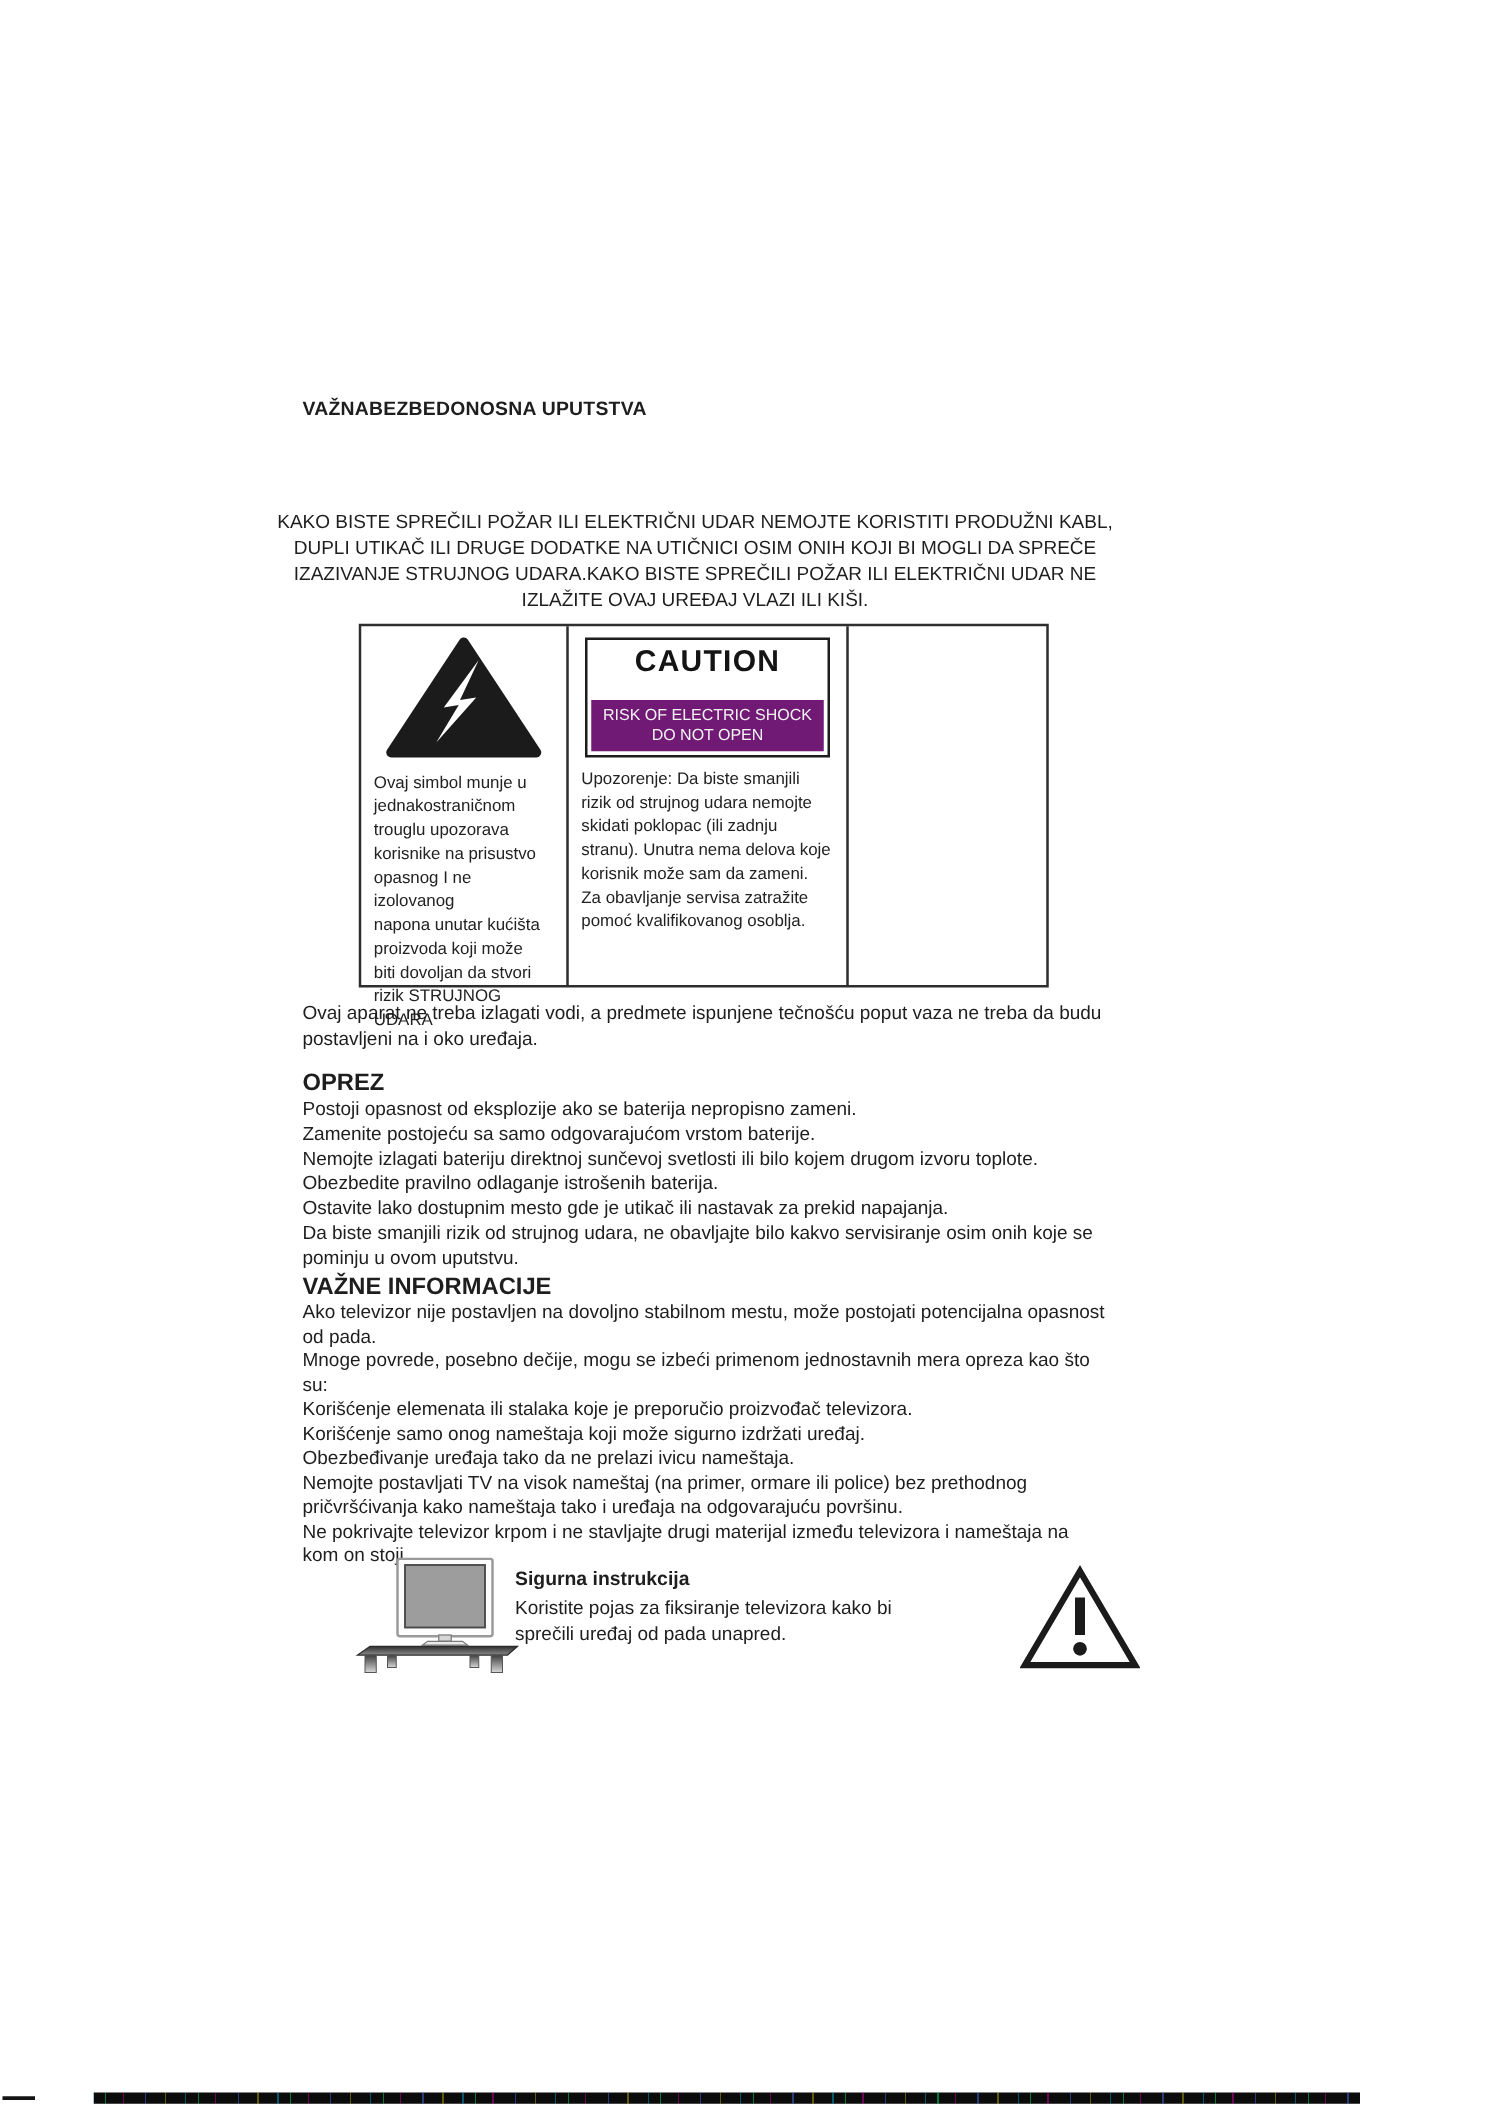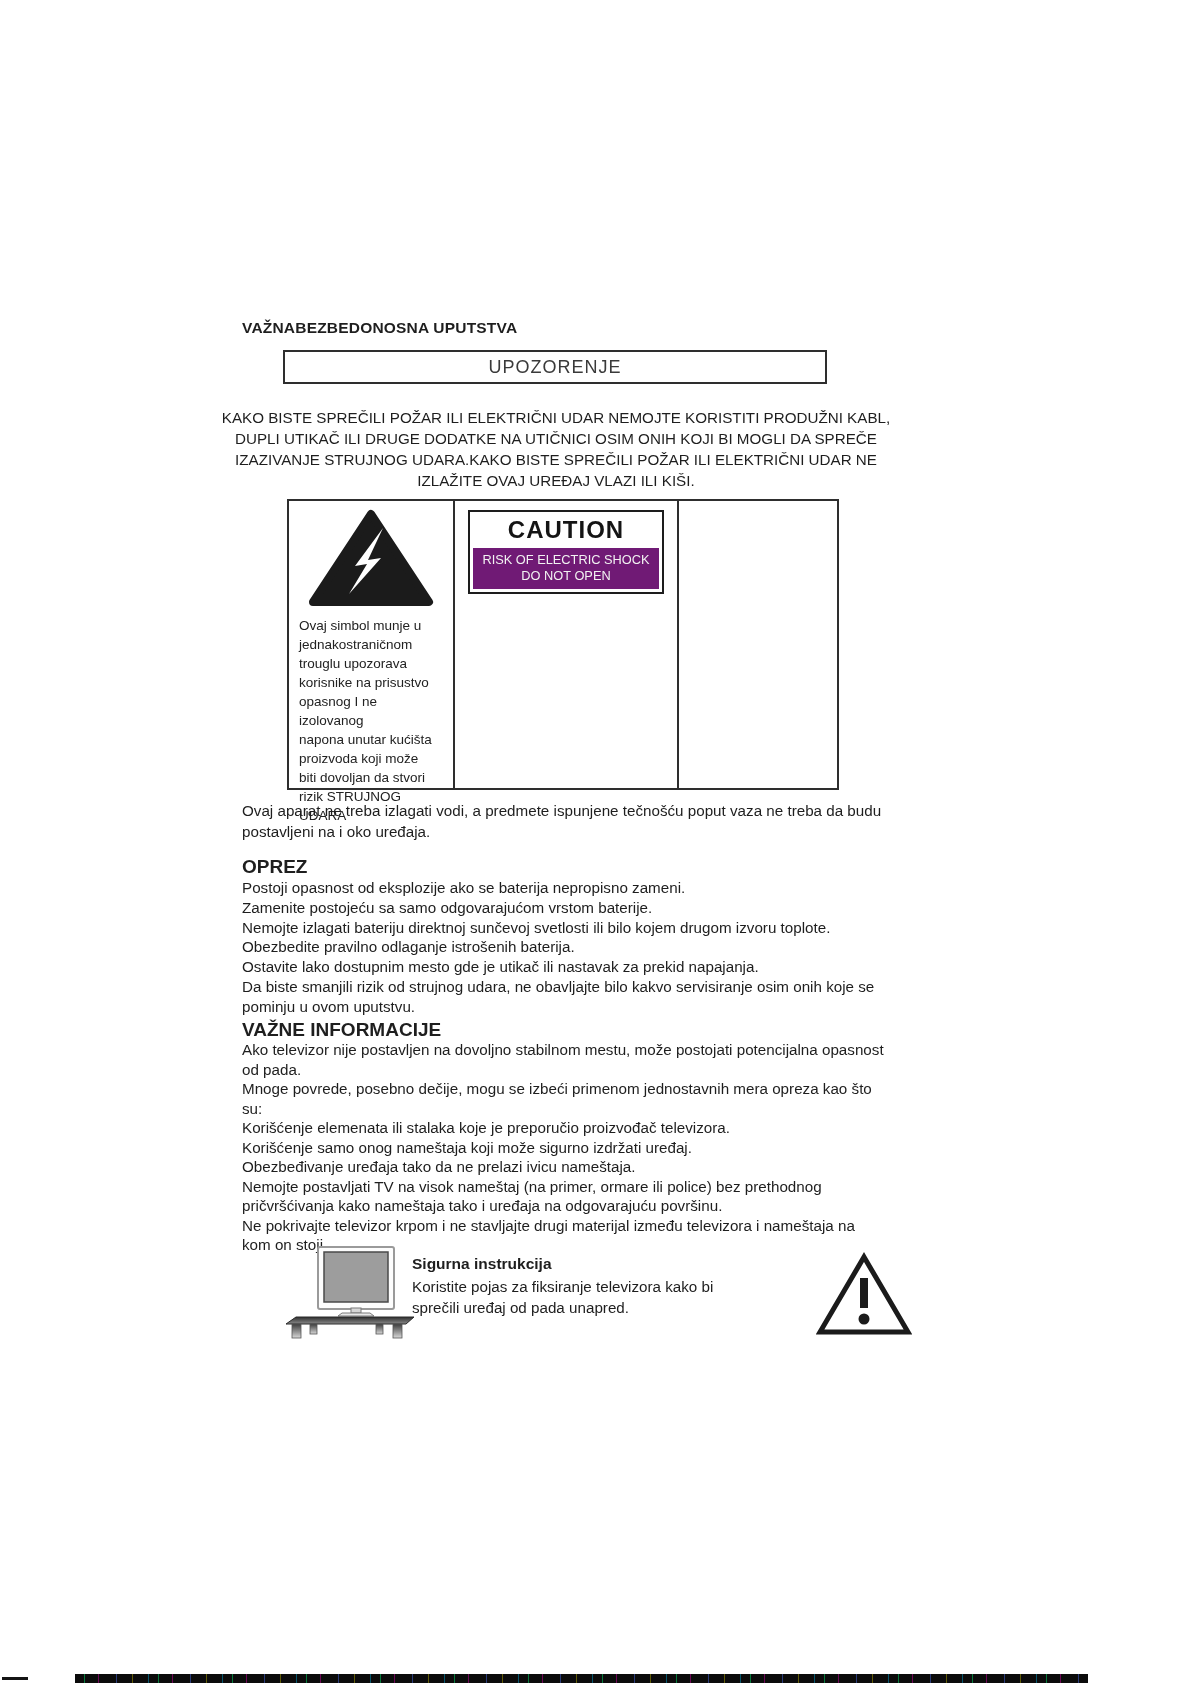--- a/index.html
+++ b/index.html
@@ -21,21 +21,21 @@
     position:absolute;left:287px;top:499px;width:552px;height:291px;
     border:2px solid #2e2e2e;display:flex;box-sizing:border-box;
   }
   .cell{position:relative;box-sizing:border-box;padding:4px 8px;}
   .cell-1{width:166px;border-right:2px solid #2e2e2e;}
   .cell-2{width:224px;border-right:2px solid #2e2e2e;}
   .cell-3{flex:1;}
   .icon-row{height:102px;display:flex;align-items:center;justify-content:center;margin-top:2px;}
   .cell-text{font-size:13.5px;line-height:19px;white-space:pre-line;margin-top:7px;padding-left:2px;color:#222;}
   .caution-sign{width:196px;margin:5px auto 0;border:2px solid #1d1d1d;padding:3px;box-sizing:border-box;}
-  .caution-word{text-align:center;font-weight:bold;font-size:24px;letter-spacing:1px;padding:1px 0 4px;color:#141414;}
+  .caution-word{text-align:center;font-weight:bold;font-size:24px;letter-spacing:1px;padding:1px 0 16px;color:#141414;}
   .caution-black{background:#701a75;color:#f2f2f2;text-align:center;font-size:12.8px;line-height:16px;padding:4px 0 5px;white-space:pre-line;}
   .para{white-space:pre-line;font-size:15.2px;line-height:21px;}
   .water{position:absolute;left:242px;top:800px;}
   .sec-head{position:absolute;font-weight:bold;font-size:19px;}
   .oprez-h{left:242px;top:856px;}
   .oprez-b{position:absolute;left:242px;top:878px;line-height:19.8px;}
   .vazne-h{left:242px;top:1019px;}
   .vazne-b{position:absolute;left:242px;top:1040px;line-height:19.5px;}
   .safe-tv{position:absolute;left:283px;top:1246px;}
   .safe-text{position:absolute;left:412px;top:1255px;}
@@ -54,21 +54,20 @@
       transparent 58px 73px, rgba(0,200,255,.4) 73px 74px);
   }
 </style>
 </head>
 <body>
 
 <div class="page">
 
   <div class="doc-title">VAŽNABEZBEDONOSNA UPUTSTVA</div>
 
-  <div class="warn-banner">UPOZORENJE</div>
 
   <div class="intro">KAKO BISTE SPREČILI POŽAR ILI ELEKTRIČNI UDAR NEMOJTE KORISTITI PRODUŽNI KABL,
 DUPLI UTIKAČ ILI DRUGE DODATKE NA UTIČNICI OSIM ONIH KOJI BI MOGLI DA SPREČE
 IZAZIVANJE STRUJNOG UDARA.KAKO BISTE SPREČILI POŽAR ILI ELEKTRIČNI UDAR NE
 IZLAŽITE OVAJ UREĐAJ VLAZI ILI KIŠI.</div>
 
   <div class="caution-table">
 
     <div class="cell cell-1">
       <div class="icon-row">
@@ -87,20 +86,27 @@
 biti dovoljan da stvori
 rizik STRUJNOG UDARA</div>
     </div>
 
     <div class="cell cell-2">
       <div class="caution-sign">
         <div class="caution-word">CAUTION</div>
         <div class="caution-black">RISK OF ELECTRIC SHOCK
 DO NOT OPEN</div>
       </div>
+      <div class="cell-text">Upozorenje: Da biste smanjili
+rizik od strujnog udara nemojte
+skidati poklopac (ili zadnju
+stranu). Unutra nema delova koje
+korisnik može sam da zameni.
+Za obavljanje servisa zatražite
+pomoć kvalifikovanog osoblja.</div>
     </div>
 
 
   </div>
 
   <div class="para water">Ovaj aparat ne treba izlagati vodi, a predmete ispunjene tečnošću poput vaza ne treba da budu
 postavljeni na i oko uređaja.</div>
 
   <div class="sec-head oprez-h">OPREZ</div>
   <div class="para oprez-b">Postoji opasnost od eksplozije ako se baterija nepropisno zameni.

